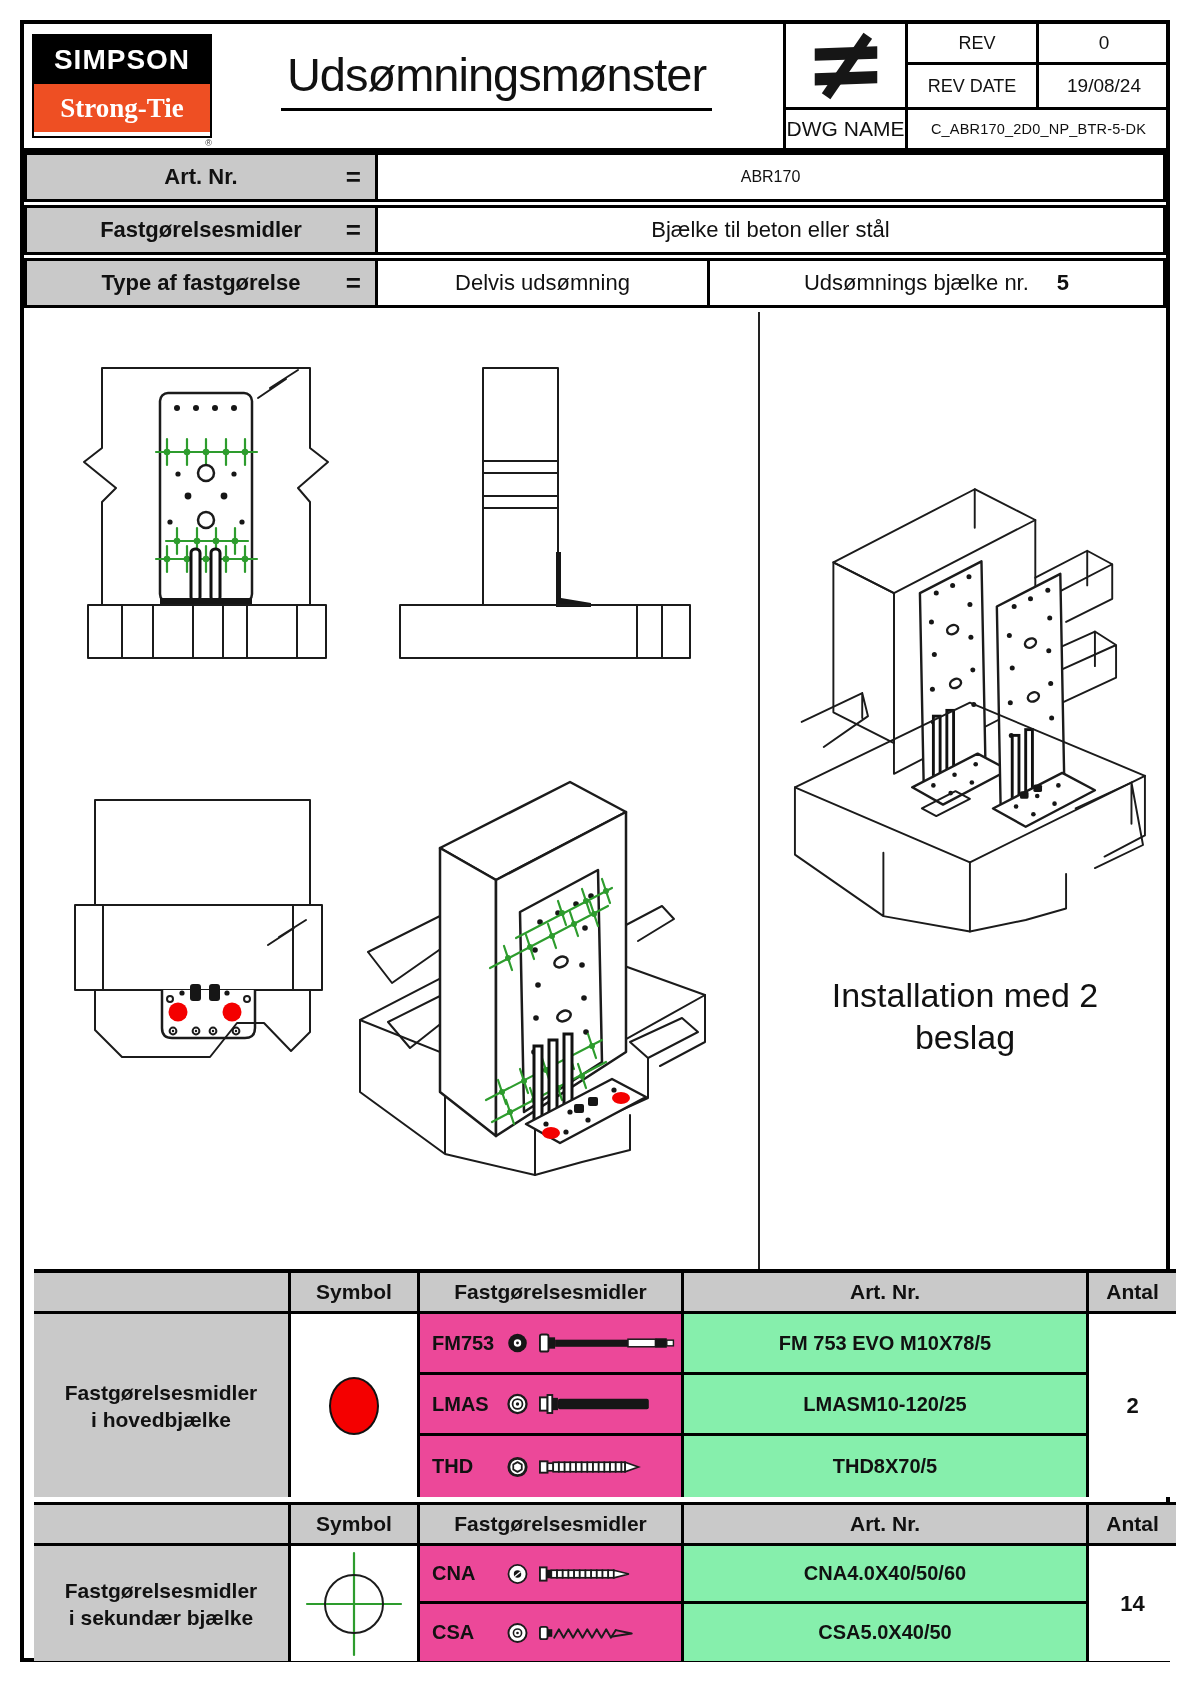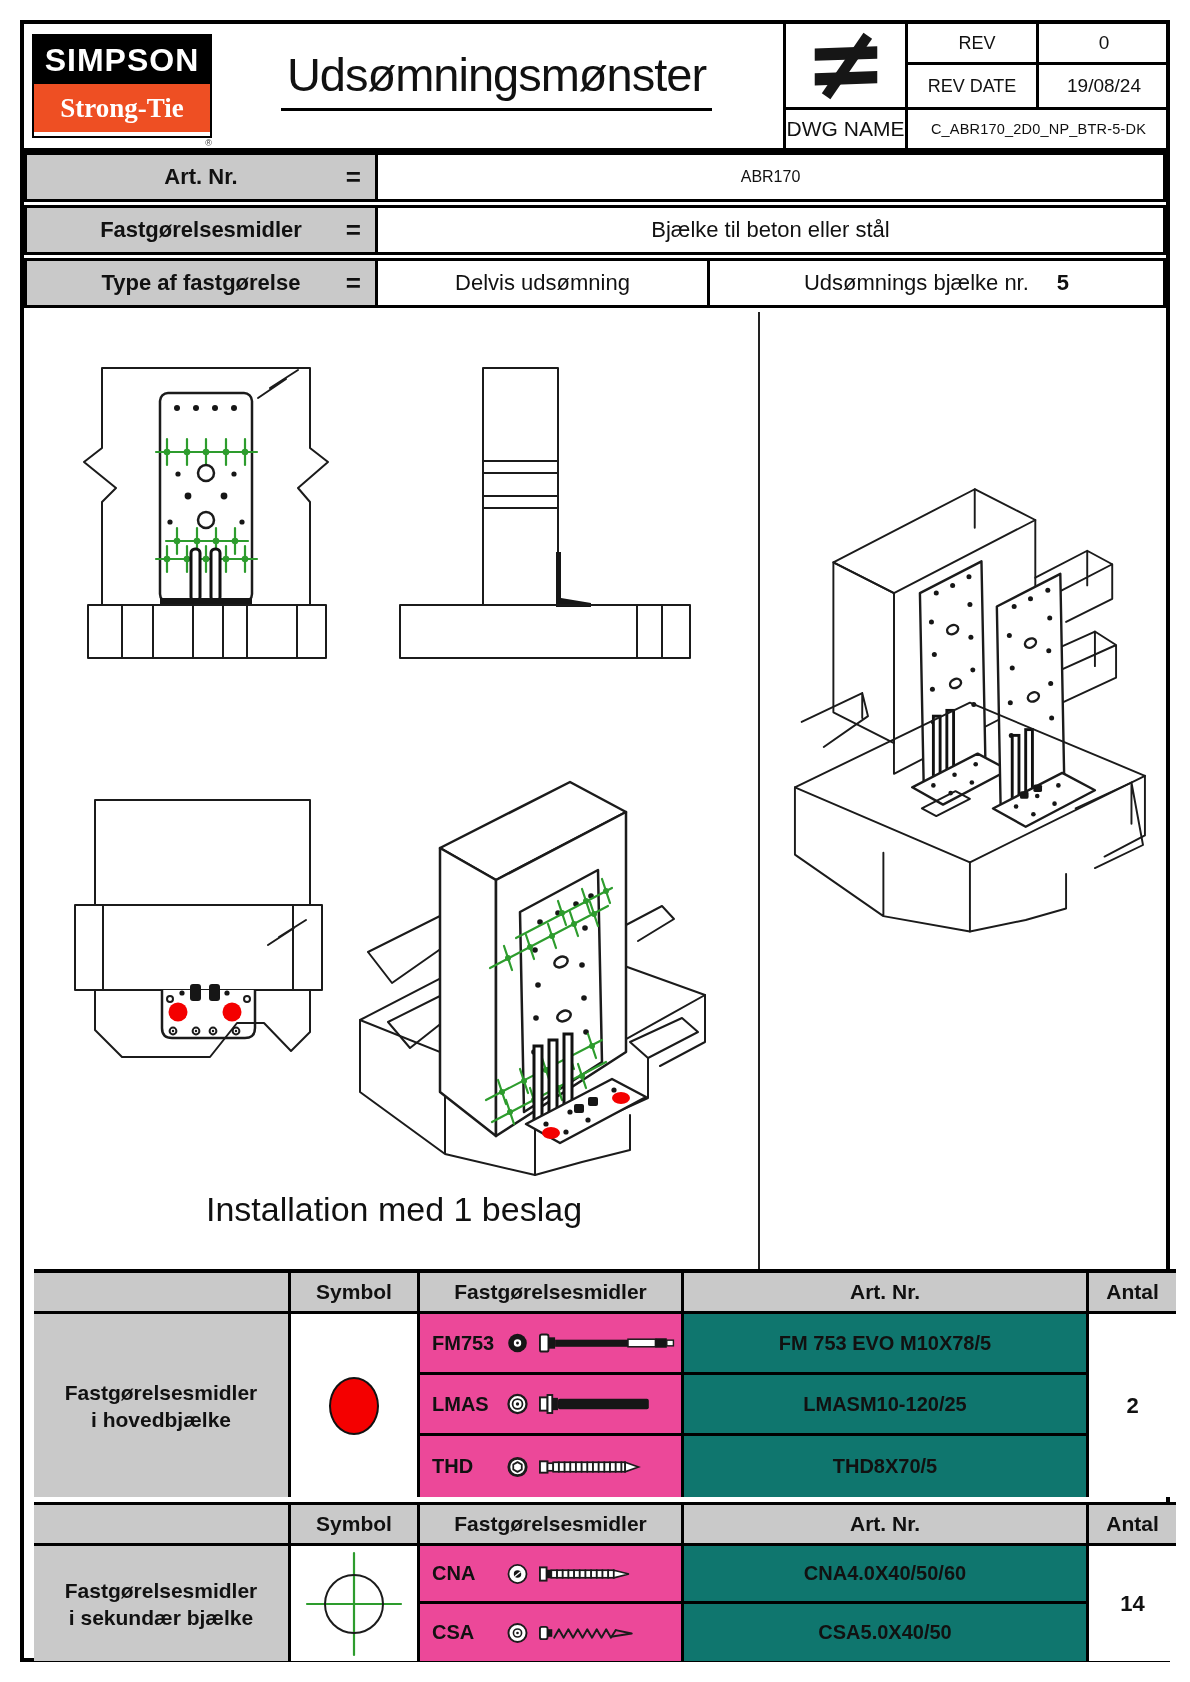--- a/index.html
+++ b/index.html
@@ -1,21 +1,21 @@
 <!DOCTYPE html>
 <html><head>
 <meta charset="utf-8">
 <style>
   html,body{margin:0;padding:0;background:#fff;}
   body{width:1190px;height:1682px;position:relative;font-family:"Liberation Sans",sans-serif;color:#111;}
   .sheet{position:absolute;left:20px;top:20px;width:1150px;height:1642px;border:4px solid #000;box-sizing:border-box;background:#fff;}
   
   .hdr{position:absolute;left:0;top:0;width:1142px;height:124px;border-bottom:4px solid #000;box-sizing:content-box;}
   .logo{position:absolute;left:8px;top:10px;width:176px;height:100px;border:2px solid #000;background:#fff;}
-  .logo-top{height:48px;background:#000;color:#fff;font-weight:bold;font-size:32px;letter-spacing:1px;display:flex;align-items:center;justify-content:center;}
+  .logo-top{height:48px;background:#000;color:#fff;font-weight:bold;font-size:28px;letter-spacing:1px;display:flex;align-items:center;justify-content:center;}
   .logo-bot{height:48px;background:#ee4f23;color:#fff;font-weight:bold;font-size:27px;font-family:"Liberation Serif",serif;display:flex;align-items:center;justify-content:center;}
   .logo-reg{position:absolute;right:-2px;bottom:-12px;font-size:9px;color:#333;}
   .title-zone{position:absolute;left:190px;top:0;width:565px;height:110px;display:flex;align-items:center;justify-content:center;}
   .title{font-size:47px;letter-spacing:-1px;border-bottom:3px solid #000;padding:0 6px 6px 6px;white-space:nowrap;}
   .revtbl{position:absolute;left:759px;top:0;width:383px;height:124px;border-left:3px solid #000;display:grid;grid-template-columns:122px 131px auto;grid-template-rows:41px 45px auto;}
   .revtbl>div{box-sizing:border-box;display:flex;align-items:center;justify-content:center;}
   .neq{grid-column:1;grid-row:1/span 2;border-right:3px solid #000;border-bottom:3px solid #000;}
   .c-rl1{grid-column:2;grid-row:1;border-right:3px solid #000;border-bottom:3px solid #000;font-size:18px;padding-left:10px;}
   .c-rv1{grid-column:3;grid-row:1;border-bottom:3px solid #000;font-size:19px;}
   .c-rl2{grid-column:2;grid-row:2;border-right:3px solid #000;border-bottom:3px solid #000;font-size:18px;}
@@ -41,21 +41,21 @@
   .t1{top:1245px;border-top:4px solid #000;grid-template-rows:41px 61px 61px 61px;}
   .t2{top:1478px;border-top:3px solid #000;grid-template-rows:41px 58px 57px;}
   .ftable>div{box-sizing:border-box;display:flex;align-items:center;justify-content:center;}
   .gh{background:#c9c9c9;font-weight:bold;font-size:21px;border-bottom:3px solid #000;}
   .br{border-right:3px solid #000;}
   .bb{border-bottom:3px solid #000;}
   .rowlab{background:#c9c9c9;font-weight:bold;font-size:21px;text-align:center;flex-direction:column;line-height:27px;}
   .symcell{background:#fff;}
   .fcell{justify-content:flex-start !important;padding-left:12px;gap:10px;background:#ec4899;}
   .fcode{font-weight:bold;font-size:20px;min-width:64px;}
-  .acell{font-weight:bold;font-size:20px;background:#0f766e;text-align:right;}
+  .acell{font-weight:bold;font-size:20px;background:#86efac;text-align:right;}
   .ncell{font-weight:bold;font-size:22px;background:#fff;}
   .red-oval{width:46px;height:54px;border-radius:50%;background:#f40000;border:2.5px solid #111;}
   
   svg .k{stroke:#1b1b1b;stroke-width:2;fill:none;stroke-linejoin:round;stroke-linecap:round;}
   svg .k25{stroke:#1b1b1b;stroke-width:2.5;fill:#fff;stroke-linejoin:round;}
   svg .kf{fill:#161616;stroke:none;}
   svg .w{fill:#fff;stroke:#1b1b1b;}
   svg .gln{stroke:#2d9c2d;stroke-width:2.2;fill:none;stroke-linecap:round;}
   svg .gf{fill:#2d9c2d;stroke:none;}
   svg .rf{fill:#f40000;stroke:none;}
@@ -347,21 +347,24 @@
         <rect x="252" y="334" width="9" height="8" rx="2"></rect>
           <rect x="266" y="327" width="9" height="8" rx="2"></rect>
       </g>
 
       <path class="k" d="M18,330 L200,242 L382,318 L200,408 L18,330 Z"></path>
       <path class="k" d="M18,330 V400 L110,464 L200,480 V408 M110,464 V398 M382,318 V380 L340,402"></path>
       <path class="k" d="M310,352 L368,325 L380,390 L330,414 M368,325 V368 M200,480 L258,468 L300,456 L300,420"></path>
       <path class="k" d="M150,352 L185,334 L200,342 L165,360 Z"></path>
     </svg>
 
-    <div class="cap1">Installation med 1 beslag</div>
+    <div class="cap2">
+      <div>Installation med 2</div>
+      <div>beslag</div>
+    </div>
   </div>
 
   <div class="ftable t1">
     <div class="gh br"></div>
     <div class="gh br">Symbol</div>
     <div class="gh br">Fastgørelsesmidler</div>
     <div class="gh br">Art. Nr.</div>
     <div class="gh">Antal</div>
 
     <div class="rowlab br" style="grid-row:2/span 3">

